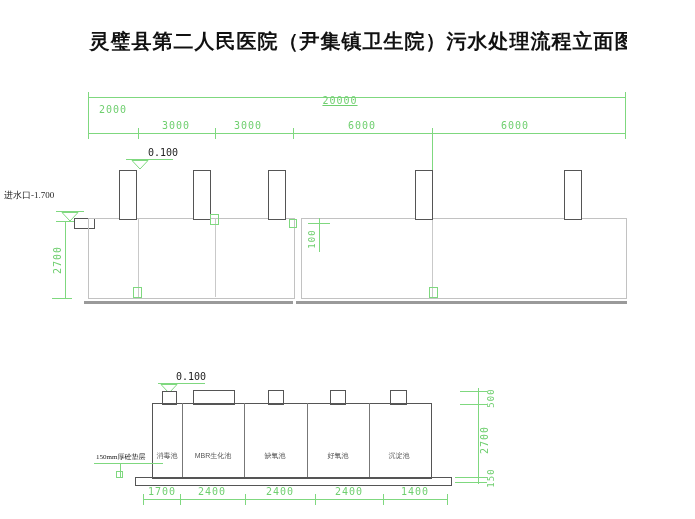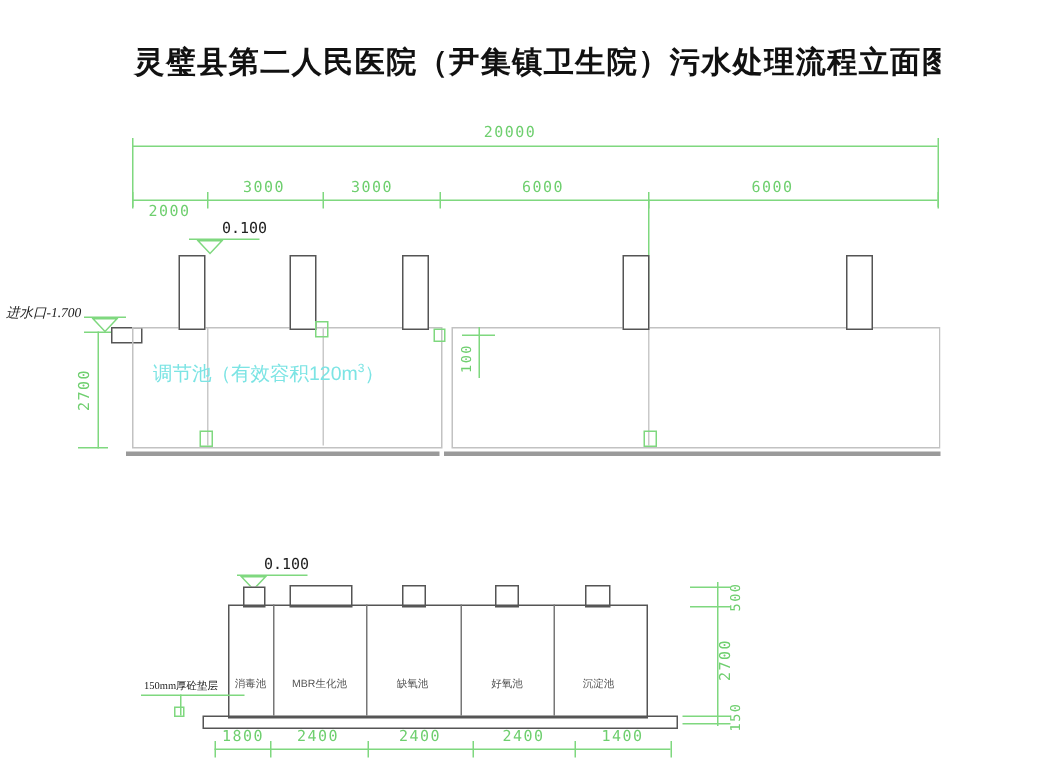--- a/index.html
+++ b/index.html
@@ -38,43 +38,43 @@
 </head>
 <body>
 
 <div class="c">
 
   <div class="title">灵璧县第二人民医院（尹集镇卫生院）污水处理流程立面图</div>
 
   <div class="gh" style="left:88px;top:97px;width:537px;"></div>
   <div class="gv" style="left:88px;top:92px;height:46px;"></div>
   <div class="gv" style="left:625px;top:92px;height:46px;"></div>
-  <div class="dimtxt" style="left:300px;top:83px;width:80px;">20000</div>
+  <div class="dimtxt" style="left:300px;top:95px;width:80px;text-decoration:underline;">20000</div>
 
   <div class="gh" style="left:88px;top:133px;width:537px;"></div>
   <div class="gv" style="left:88px;top:128px;height:11px;"></div>
   <div class="gv" style="left:138px;top:128px;height:11px;"></div>
   <div class="gv" style="left:215px;top:128px;height:11px;"></div>
   <div class="gv" style="left:293px;top:128px;height:11px;"></div>
   <div class="gv" style="left:432px;top:128px;height:11px;"></div>
   <div class="gv" style="left:625px;top:128px;height:11px;"></div>
   <div class="gv" style="left:432px;top:133px;height:67px;"></div>
-  <div class="dimtxt" style="left:88px;top:136px;width:50px;">2000</div>
+  <div class="dimtxt" style="left:88px;top:104px;width:50px;">2000</div>
   <div class="dimtxt" style="left:151px;top:120px;width:50px;">3000</div>
   <div class="dimtxt" style="left:223px;top:120px;width:50px;">3000</div>
   <div class="dimtxt" style="left:337px;top:120px;width:50px;">6000</div>
   <div class="dimtxt" style="left:490px;top:120px;width:50px;">6000</div>
 
   <div class="gh" style="left:126px;top:159px;width:47px;"></div>
   <svg class="tri" style="left:131px;top:160px;" width="18" height="10" viewBox="0 0 18 10">
       <path d="M1 0.5 H17 L9 9 Z"></path>
     </svg>
   <div class="blacktxt" style="left:148px;top:147px;">0.100</div>
 
-  <div class="cn" style="left:4px;top:202px;font-size:9px;font-style:italic;">进水口-1.700</div>
+  <div class="cn" style="left:4px;top:189px;font-size:9px;">进水口-1.700</div>
   <div class="gh" style="left:56px;top:211px;width:28px;"></div>
   <svg class="tri" style="left:61px;top:212px;" width="18" height="10" viewBox="0 0 18 10">
       <path d="M1 0.5 H17 L9 9 Z"></path>
     </svg>
   <div class="dk" style="left:74px;top:218px;width:19px;height:9px;"></div>
 
   <div class="gv" style="left:65px;top:221px;height:78px;"></div>
   <div class="gh" style="left:56px;top:221px;width:18px;"></div>
   <div class="gh" style="left:52px;top:298px;width:20px;"></div>
   <div class="vtext" style="left:57px;top:260px;font-size:10px;">2700</div>
@@ -95,21 +95,20 @@
 
   <div class="gsq" style="left:210px;top:214px;width:7px;height:9px;"></div>
   <div class="gsq" style="left:289px;top:219px;width:6px;height:7px;"></div>
   <div class="gsq" style="left:133px;top:287px;width:7px;height:9px;"></div>
   <div class="gsq" style="left:429px;top:287px;width:7px;height:9px;"></div>
 
   <div class="gh" style="left:308px;top:223px;width:22px;"></div>
   <div class="gv" style="left:319px;top:218px;height:34px;"></div>
   <div class="vtext" style="left:312px;top:239px;">100</div>
 
-  <div class="cyan" style="left:102px;top:240px;"><span>调节池（有效容积120m</span><sup>3</sup><span>）</span></div>
 
   <div class="blacktxt" style="left:176px;top:371px;">0.100</div>
   <div class="gh" style="left:158px;top:383px;width:47px;"></div>
   <svg class="tri" style="left:160px;top:384px;" width="18" height="10" viewBox="0 0 18 10">
       <path d="M1 0.5 H17 L9 9 Z"></path>
     </svg>
 
   <div class="dk" style="left:162px;top:391px;width:13px;height:12px;"></div>
   <div class="dk" style="left:193px;top:390px;width:40px;height:13px;"></div>
   <div class="dk" style="left:268px;top:390px;width:14px;height:13px;"></div>
@@ -134,21 +133,21 @@
   <div class="gv" style="left:120px;top:463px;height:14px;"></div>
   <div class="gsq" style="left:116px;top:471px;width:5px;height:5px;"></div>
 
   <div class="gh" style="left:143px;top:499px;width:304px;"></div>
   <div class="gv" style="left:143px;top:494px;height:11px;"></div>
   <div class="gv" style="left:180px;top:494px;height:11px;"></div>
   <div class="gv" style="left:245px;top:494px;height:11px;"></div>
   <div class="gv" style="left:315px;top:494px;height:11px;"></div>
   <div class="gv" style="left:383px;top:494px;height:11px;"></div>
   <div class="gv" style="left:447px;top:494px;height:11px;"></div>
-  <div class="dimtxt" style="left:137px;top:486px;width:50px;">1800</div>
+  <div class="dimtxt" style="left:137px;top:486px;width:50px;">1700</div>
   <div class="dimtxt" style="left:187px;top:486px;width:50px;">2400</div>
   <div class="dimtxt" style="left:255px;top:486px;width:50px;">2400</div>
   <div class="dimtxt" style="left:324px;top:486px;width:50px;">2400</div>
   <div class="dimtxt" style="left:390px;top:486px;width:50px;">1400</div>
 
   <div class="gv" style="left:478px;top:388px;height:96px;"></div>
   <div class="gh" style="left:460px;top:391px;width:27px;"></div>
   <div class="gh" style="left:460px;top:404px;width:27px;"></div>
   <div class="gh" style="left:455px;top:477px;width:32px;"></div>
   <div class="gh" style="left:455px;top:482px;width:32px;"></div>

